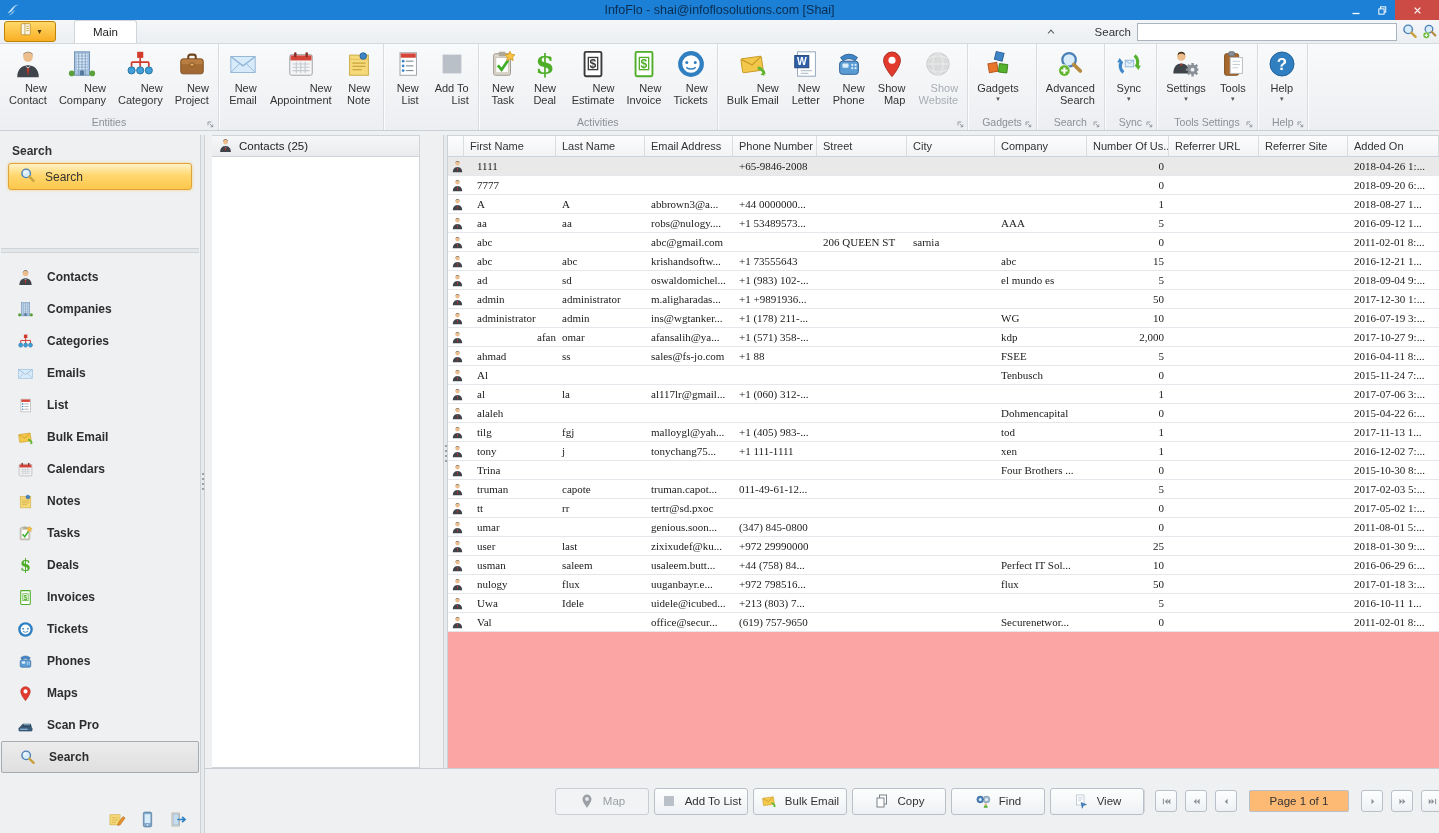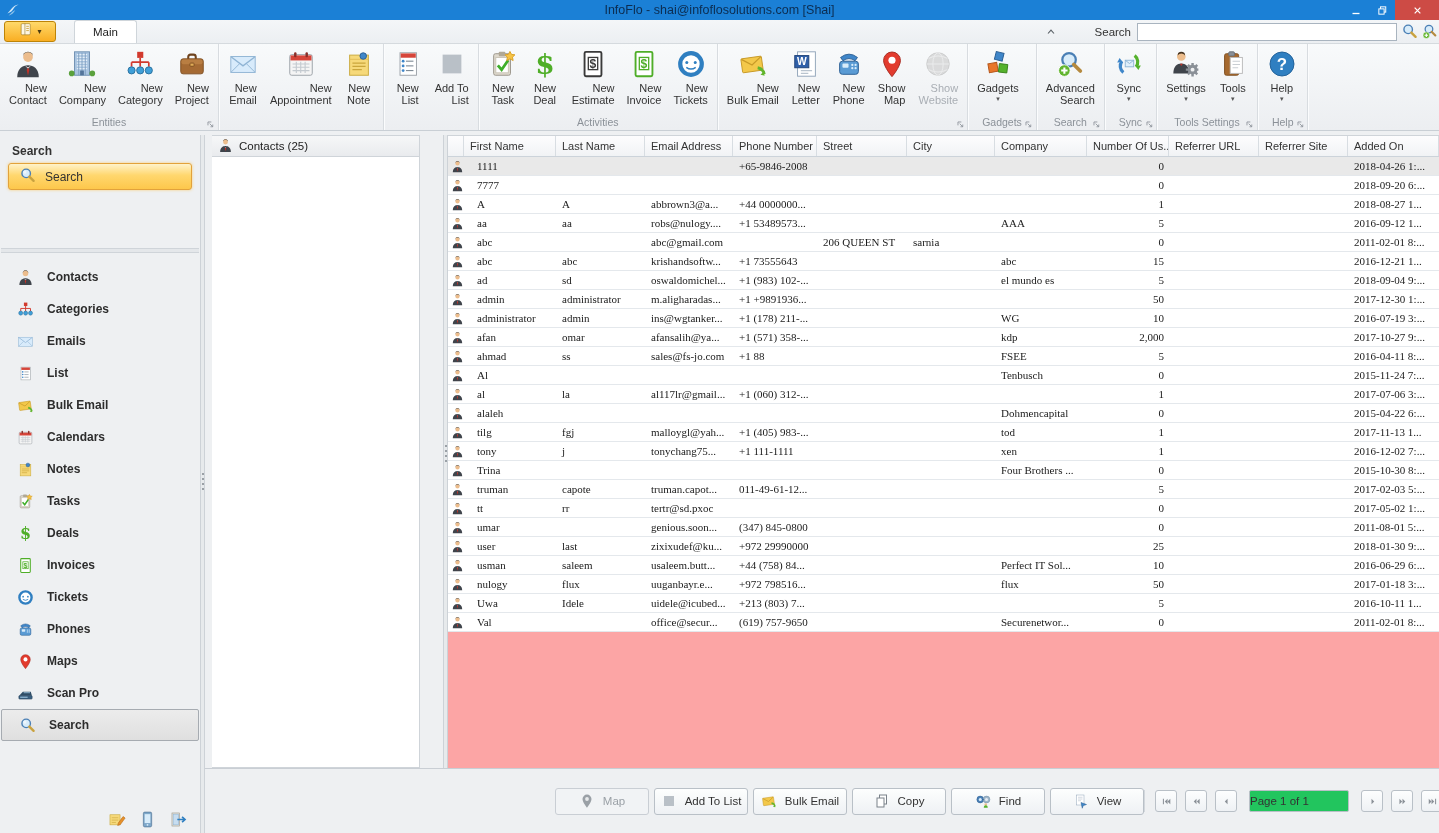--- a/index.html
+++ b/index.html
@@ -77,21 +77,21 @@
   .td.num { text-align:right; padding-right:5px; }
 
   
   #footer { position:absolute; left:0; right:0; bottom:0; height:65px; background:#eef0f2; border-top:1px solid #c9ced4; display:flex; align-items:center; }
   #fbtns { display:flex; gap:5px; margin-left:350px; }
   .fbtn { width:94px; height:27px; border:1px solid #b9c0c7; border-radius:3px; background:linear-gradient(#fdfefe,#eef1f4); display:flex; align-items:center; justify-content:center; gap:8px; font-size:11.5px; color:#333; cursor:pointer; }
   .fbtn.disabled { color:#9aa0a6; border-color:#c9ced4; background:#f1f3f5; cursor:default; }
   .fspacer { flex:1; }
   #pager { display:flex; align-items:center; gap:8px; margin-right:12px; border-left:1px solid #d2d7dc; padding-left:10px; }
   .pbtn { width:22px; height:22px; border:1px solid #b9c0c7; border-radius:3px; background:linear-gradient(#fdfefe,#eef1f4); display:flex; align-items:center; justify-content:center; cursor:pointer; }
-  #pagebox { width:100px; height:22px; border:1px solid #b9c0c7; border-radius:2px; background:#22c55e; font-size:11.5px; color:#333; line-height:21px; margin:0 4px; }
+  #pagebox { width:100px; height:22px; border:1px solid #b9c0c7; border-radius:2px; background:#fdba74; font-size:11.5px; color:#333; text-align:center; line-height:21px; margin:0 4px; }
 </style>
 </head>
 <body>
 
 <div id="app">
 
   <div id="titlebar">
     <span class="logo"><svg width="18" height="18" viewBox="0 0 32 32">
           <path d="M6 22 Q14 20 18 12 Q20 8 26 6 Q18 7 14 13 Q10 18 6 22 Z" fill="#cfe6f7"></path>
           <path d="M8 26 Q16 24 20 16 Q14 19 8 26 Z" fill="#8fc3ea"></path>
@@ -561,20 +561,33 @@
                 <path d="M4.5 30 C4.5 21 10 17.3 16 17.3 C22 17.3 27.5 21 27.5 30 Z" fill="#3f444b"></path>
                 <path d="M12.8 17.6 L16 21 L19.2 17.6 L16 19.6 Z" fill="#fff"></path>
                 <path d="M16 19.8 L14.6 22.4 L16 28.2 L17.4 22.4 Z" fill="#c43127"></path>
               </svg>
             </span>
             <span>Contacts</span>
           </div>
           <div class="sitem">
             <span style="display: inline-flex; width: 17px; height: 17px; flex: 0 0 auto;">
               <svg width="17" height="17" viewBox="0 0 32 32">
+                <rect x="8" y="3" width="16" height="25" fill="#a9c4e0" stroke="#6f90b2"></rect>
+                <path d="M10.5 6 h11 M10.5 9 h11 M10.5 12 h11 M10.5 15 h11 M10.5 18 h11 M10.5 21 h11" stroke="#e4eef8" stroke-width="1.4"></path>
+                <path d="M12.5 4 v24 M16 4 v24 M19.5 4 v24" stroke="#7f9fc0" stroke-width="1"></path>
+                <circle cx="5" cy="26" r="3" fill="#5aa13c"></circle>
+                <circle cx="27" cy="26" r="3" fill="#5aa13c"></circle>
+                <rect x="14" y="23" width="4" height="5" fill="#54759a"></rect>
+              </svg>
+            </span>
+            <span>Companies</span>
+          </div>
+          <div class="sitem">
+            <span style="display: inline-flex; width: 17px; height: 17px; flex: 0 0 auto;">
+              <svg width="17" height="17" viewBox="0 0 32 32">
                 <rect x="13" y="3" width="6.5" height="6.5" fill="#d23a2e"></rect>
                 <path d="M16.2 9.5 v4.5 M7 14 h18.4 M7 14 v5 M16.2 14 v5 M25.4 14 v5" stroke="#d23a2e" stroke-width="1.8" fill="none"></path>
                 <circle cx="7" cy="22.8" r="3.8" fill="#3f9fd8" stroke="#2a6f9c"></circle>
                 <circle cx="16.2" cy="22.8" r="3.8" fill="#3f9fd8" stroke="#2a6f9c"></circle>
                 <circle cx="25.4" cy="22.8" r="3.8" fill="#3f9fd8" stroke="#2a6f9c"></circle>
               </svg>
             </span>
             <span>Categories</span>
           </div>
           <div class="sitem">
@@ -1014,21 +1027,21 @@
                   <span style="display: inline-flex; width: 13px; height: 13px; flex: 0 0 auto;">
                     <svg width="13" height="13" viewBox="0 0 32 32">
                       <circle cx="16" cy="8.6" r="5.2" fill="#ecbd8d"></circle>
                       <path d="M10.6 7.6 A5.6 5.6 0 0 1 21.4 7.6 L20.6 4.8 A6.4 6.4 0 0 0 11.4 4.8 Z" fill="#45331f"></path>
                       <path d="M4.5 30 C4.5 21 10 17.3 16 17.3 C22 17.3 27.5 21 27.5 30 Z" fill="#3f444b"></path>
                       <path d="M12.8 17.6 L16 21 L19.2 17.6 L16 19.6 Z" fill="#fff"></path>
                       <path d="M16 19.8 L14.6 22.4 L16 28.2 L17.4 22.4 Z" fill="#c43127"></path>
                     </svg>
                   </span>
                 </div>
-                <div class="td" style="padding-left: 13px;">afan</div>
+                <div class="td" style="padding-left: 13px; text-align: right;">afan</div>
                 <div class="td">omar</div>
                 <div class="td">afansalih@ya...</div>
                 <div class="td">+1 (571) 358-...</div>
                 <div class="td"></div>
                 <div class="td"></div>
                 <div class="td">kdp</div>
                 <div class="td num">2,000</div>
                 <div class="td"></div>
                 <div class="td"></div>
                 <div class="td">2017-10-27 9:...</div>

